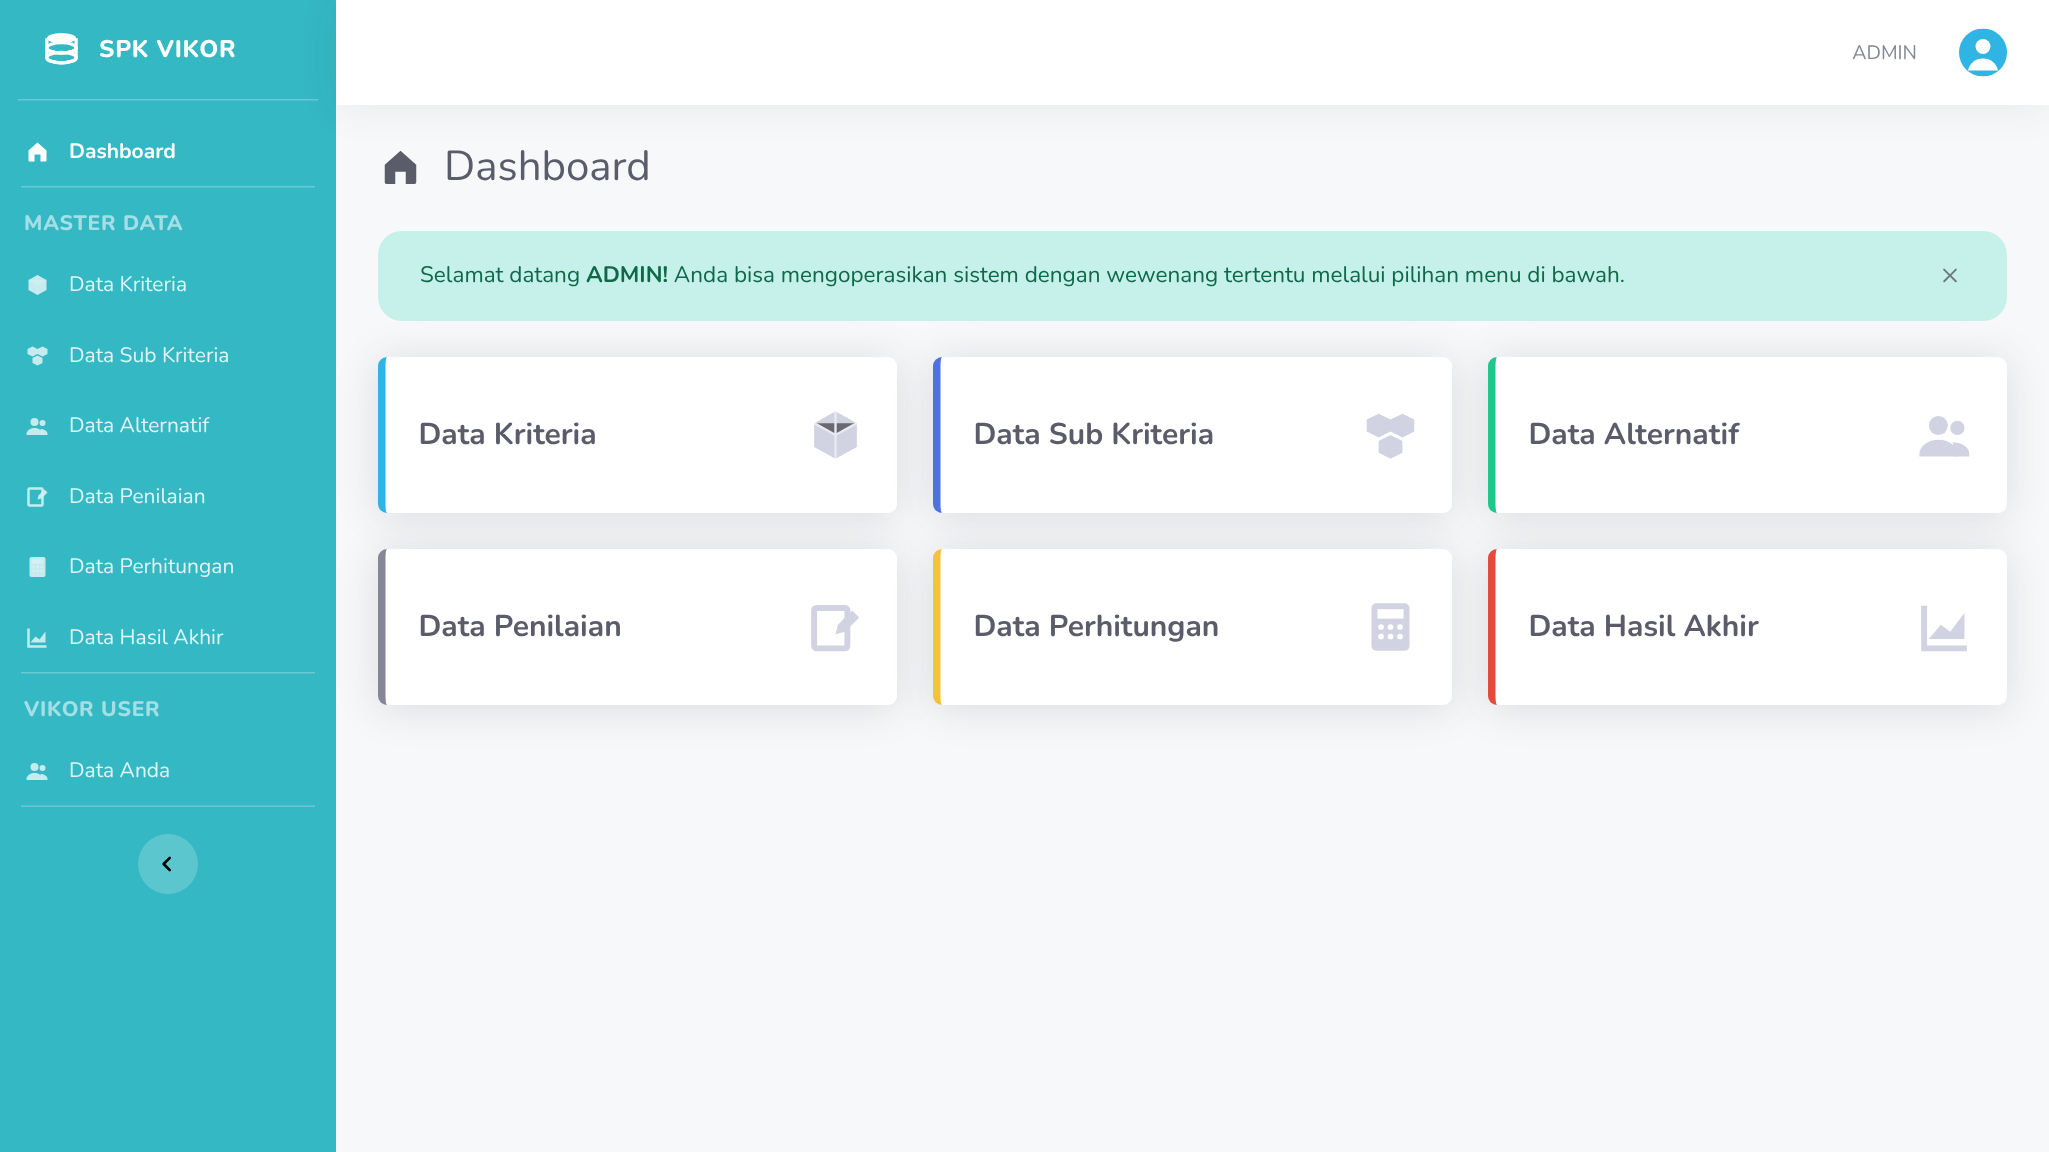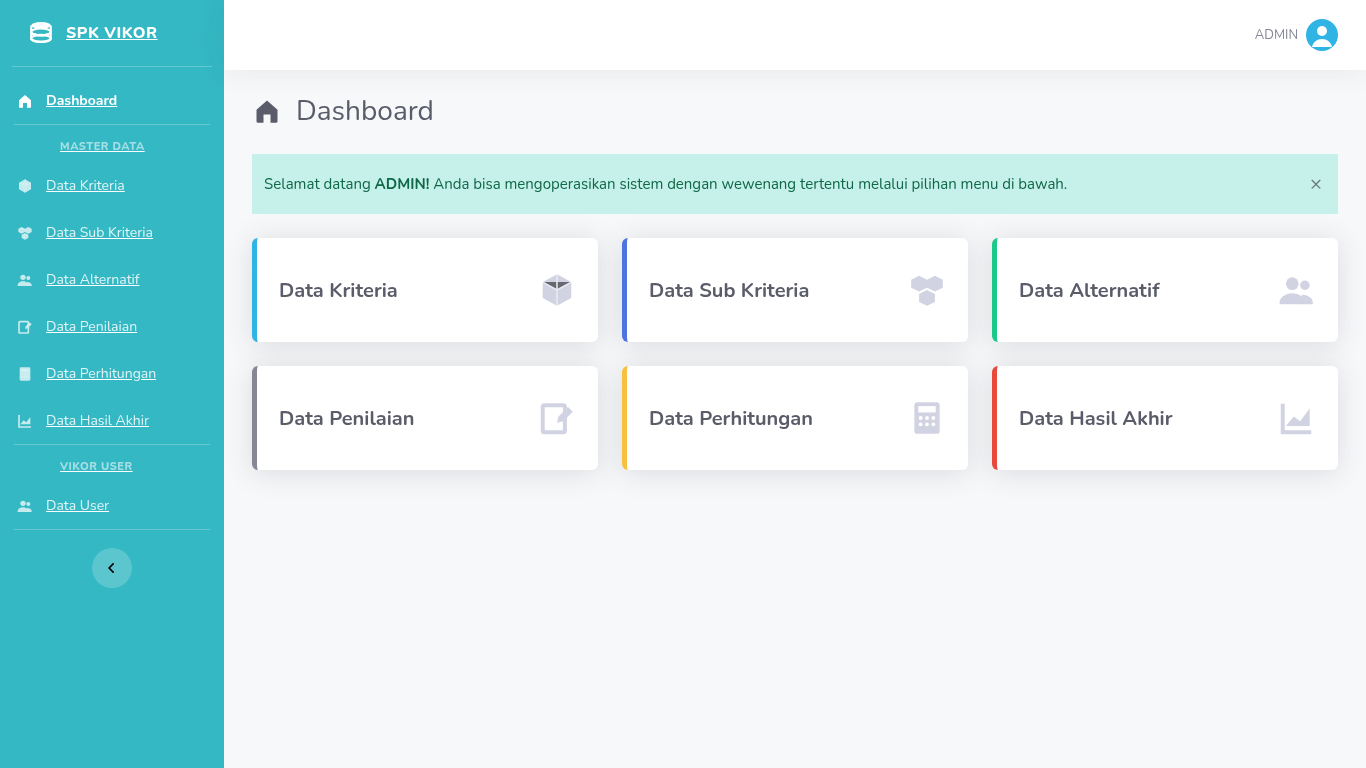--- a/index.html
+++ b/index.html
@@ -20,48 +20,48 @@
     --gray-border:#858796;
     --yellow:#f6c23e;
     --red:#e74a3b;
   }
   *{box-sizing:border-box;margin:0;padding:0;font-family:"Nunito","Segoe UI",Arial,sans-serif;}
   html,body{height:100%;}
   body{background:var(--bg);color:var(--gray);overflow:hidden;}
   .layout{display:flex;width:1366px;height:768px;}
 
   
-  .sidebar{width:224px;background:linear-gradient(180deg,var(--teal) 0%, var(--teal) 100%);color:#fff;display:flex;flex-direction:column;flex-shrink:0;text-decoration:underline;}
+  .sidebar{width:224px;background:linear-gradient(180deg,var(--teal) 0%, var(--teal) 100%);color:#fff;display:flex;flex-direction:column;flex-shrink:0;}
   .brand{display:flex;align-items:center;gap:10px;padding:18px 14px;border-bottom:1px solid rgba(255,255,255,.25);margin:0 12px;}
   .brand-text{font-weight:800;font-size:16px;letter-spacing:.5px;}
   .brand-ico{width:30px;height:30px;display:flex;align-items:center;justify-content:center;}
   .nav{padding:10px 0 0;}
   .nav-item{display:flex;align-items:center;gap:12px;padding:14px 16px;color:rgba(255,255,255,.9);font-size:14px;cursor:pointer;}
   .nav-item.active{color:#fff;font-weight:700;}
   .nav-item .lbl{color:rgba(255,255,255,.85);}
   .nav-item.active .lbl{color:#fff;}
   .nav-divider{height:1px;background:rgba(255,255,255,.25);margin:0 14px;}
-  .nav-heading{font-size:11px;font-weight:800;letter-spacing:.5px;color:rgba(255,255,255,.55);padding:14px 16px 8px;margin-left:44px;}
+  .nav-heading{font-size:14px;font-weight:800;letter-spacing:.5px;color:rgba(255,255,255,.55);padding:14px 16px 8px;}
   .nav-ico{width:18px;height:18px;display:flex;align-items:center;justify-content:center;opacity:.8;flex-shrink:0;}
   .nav-item.active .nav-ico{opacity:1;}
   .toggle-wrap{display:flex;justify-content:center;padding:18px 0;}
   .toggle-btn{width:40px;height:40px;border-radius:50%;background:rgba(255,255,255,.2);display:flex;align-items:center;justify-content:center;cursor:pointer;border:none;}
 
   
   .content{flex:1;display:flex;flex-direction:column;min-width:0;}
   .topbar{height:70px;background:#fff;display:flex;align-items:center;justify-content:flex-end;padding:0 28px;box-shadow:0 .15rem 1.75rem 0 rgba(58,59,69,.08);}
-  .topbar .user{display:flex;align-items:center;gap:8px;cursor:pointer;}
+  .topbar .user{display:flex;align-items:center;gap:28px;cursor:pointer;}
   .topbar .user-name{font-size:13px;color:var(--gray);}
   .avatar{width:32px;height:32px;border-radius:50%;display:flex;align-items:center;justify-content:center;}
 
   .main{flex:1;padding:22px 28px;overflow:auto;}
   .page-title{display:flex;align-items:center;gap:14px;color:var(--heading);font-size:28px;font-weight:400;margin-bottom:24px;}
   .page-title .pt-ico{width:30px;height:30px;display:flex;align-items:center;justify-content:center;color:var(--heading);}
 
-  .alert{background:var(--alert-green-bg);color:var(--alert-green-text);padding:16px 12px;border-radius:1px;display:flex;align-items:center;justify-content:space-between;margin-bottom:24px;font-size:15px;}
+  .alert{background:var(--alert-green-bg);color:var(--alert-green-text);padding:16px 28px;border-radius:16px;display:flex;align-items:center;justify-content:space-between;margin-bottom:24px;font-size:15px;}
   .alert .close{background:none;border:none;font-size:20px;line-height:1;color:#6b7a77;cursor:pointer;padding:4px;}
 
   .cards{display:grid;grid-template-columns:repeat(3,1fr);gap:24px;}
   .card{background:#fff;border-radius:6px;box-shadow:var(--card-shadow);padding:24px 22px;display:flex;align-items:center;justify-content:space-between;cursor:pointer;min-height:104px;border-left:5px solid;}
   .card.border-primary{border-left-color:var(--primary);}
   .card.border-blue{border-left-color:var(--blue);}
   .card.border-green{border-left-color:var(--green);}
   .card.border-gray{border-left-color:var(--gray-border);}
   .card.border-yellow{border-left-color:var(--yellow);}
   .card.border-red{border-left-color:var(--red);}
@@ -208,21 +208,21 @@
 
       <div class="nav-divider"></div>
       <div class="nav-heading">VIKOR USER</div>
 
       <div class="nav-item">
         <span class="nav-ico">
             <svg viewBox="0 0 24 24" width="16" height="16" fill="#fff">
               <use href="#ico-users"></use>
             </svg>
           </span>
-        <span class="lbl">Data User</span>
+        <span class="lbl">Data Anda</span>
       </div>
 
       <div class="nav-divider"></div>
 
       <div class="toggle-wrap">
         <button class="toggle-btn">
           <span>
               <svg viewBox="0 0 24 24" width="14" height="14" stroke="#fff" fill="none">
                 <use href="#ico-chev-left"></use>
               </svg>

